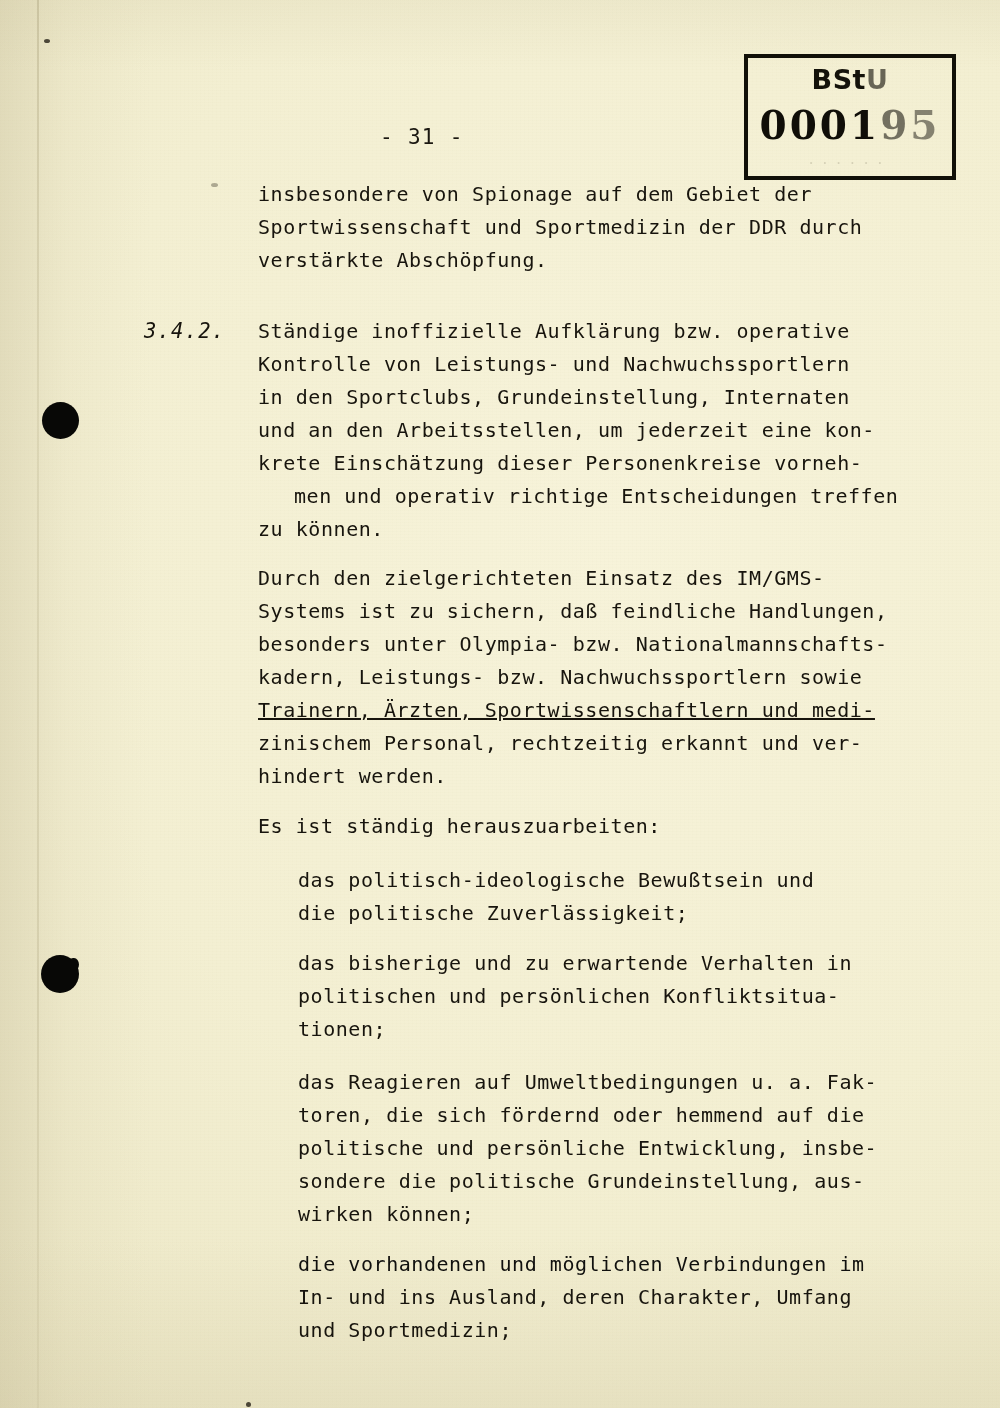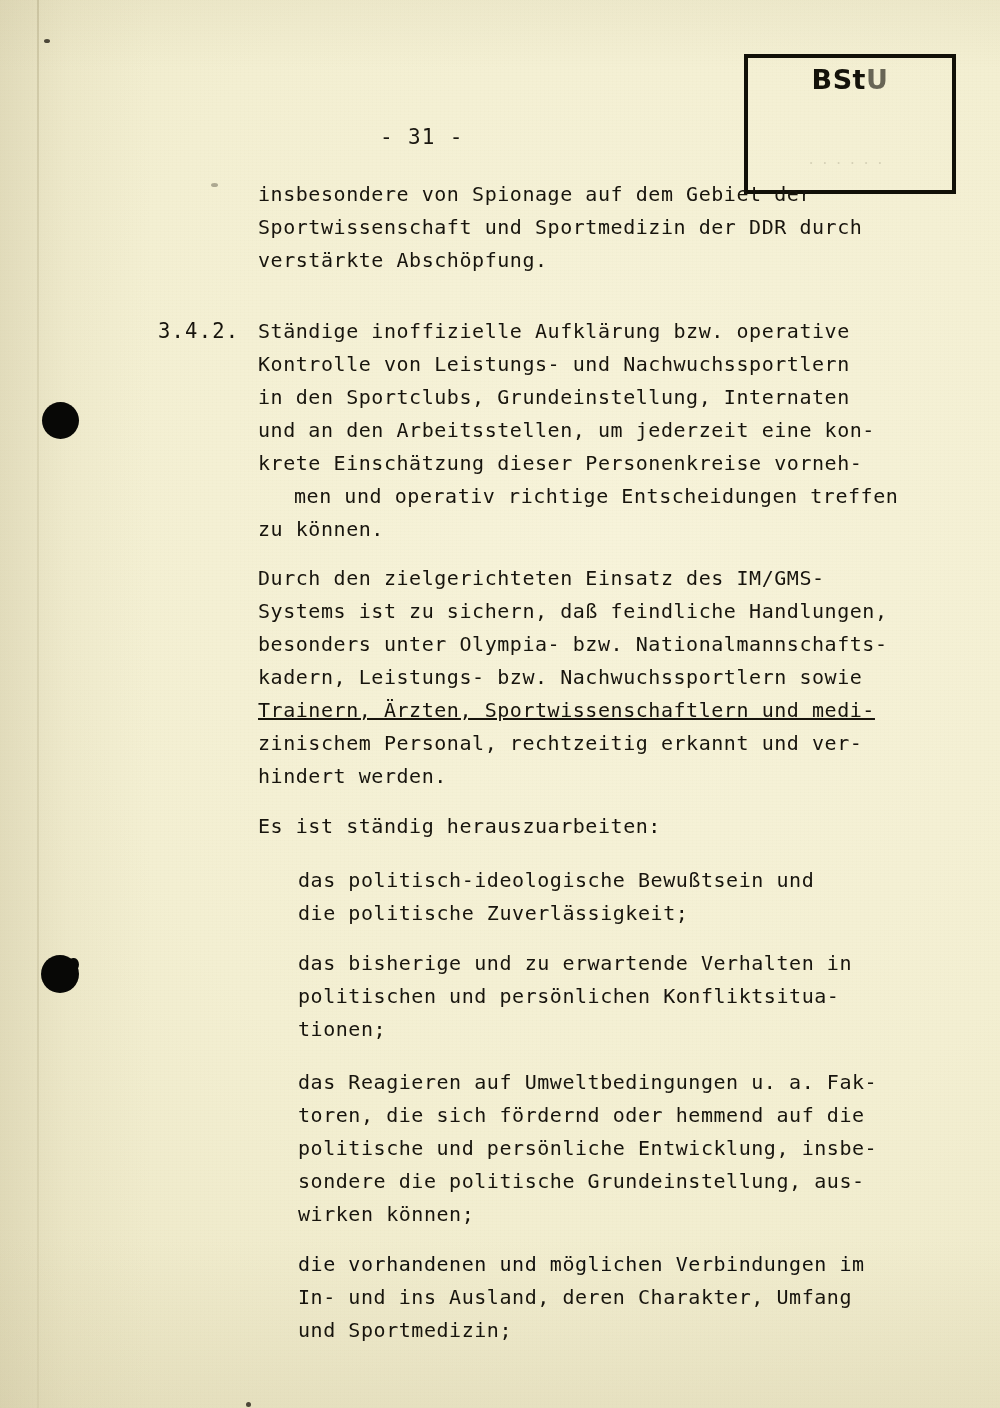--- a/index.html
+++ b/index.html
@@ -105,21 +105,21 @@
   }
   .doc-reference {
     margin-left: 66px;
     white-space: pre;
   }
 
   
   .archive-stamp {
     position: absolute;
     left: 744px; top: 54px;
-    width: 212px; height: 140px;
+    width: 212px; height: 126px;
     border: 4px solid #111008;
     box-sizing: border-box;
     background: transparent;
   }
   .stamp-label {
     position: absolute;
     left: 0; right: 0; top: 6px;
     text-align: center;
     font-family: "DejaVu Sans", "Liberation Sans", sans-serif;
     font-size: 27px;
@@ -196,30 +196,31 @@
   <div class="speck s1"></div>
   <div class="speck s2"></div>
   <div class="speck s3"></div>
 
   <div class="header-row">
     <div class="page-number">- 31 -</div>
   </div>
 
   <div class="archive-stamp">
     <div class="stamp-label"><span>BSt</span><span class="faded">U</span></div>
+    <div class="stamp-number"><span>0</span><span>0</span><span>0</span><span>1</span><span class="d-faint">9</span><span class="d-fainter">5</span></div>
     <div class="stamp-ghost">······</div>
   </div>
 
   <div class="body">
 
     <div class="line" style="left:258px; top:182px;">insbesondere von Spionage auf dem Gebiet der</div>
     <div class="line" style="left:258px; top:215px;">Sportwissenschaft und Sportmedizin der DDR durch</div>
     <div class="line" style="left:258px; top:248px;">verstärkte Abschöpfung.</div>
 
-    <div class="num-label" style="left:158px; top:319px;">3.4.2.</div>
+    <div class="num-label" style="left:144px; top:319px;font-style:italic;">3.4.2.</div>
     <div class="line" style="left:258px; top:319px;">Ständige inoffizielle Aufklärung bzw. operative</div>
     <div class="line" style="left:258px; top:352px;">Kontrolle von Leistungs- und Nachwuchssportlern</div>
     <div class="line" style="left:258px; top:385px;">in den Sportclubs, Grundeinstellung, Internaten</div>
     <div class="line" style="left:258px; top:418px;">und an den Arbeitsstellen, um jederzeit eine kon-</div>
     <div class="line" style="left:258px; top:451px;">krete Einschätzung dieser Personenkreise vorneh-</div>
     <div class="line" style="left:258px; top:484px;margin-left:36px;">men und operativ richtige Entscheidungen treffen</div>
     <div class="line" style="left:258px; top:517px;">zu können.</div>
 
     <div class="line" style="left:258px; top:566px;">Durch den zielgerichteten Einsatz des IM/GMS-</div>
     <div class="line" style="left:258px; top:599px;">Systems ist zu sichern, daß feindliche Handlungen,</div>

